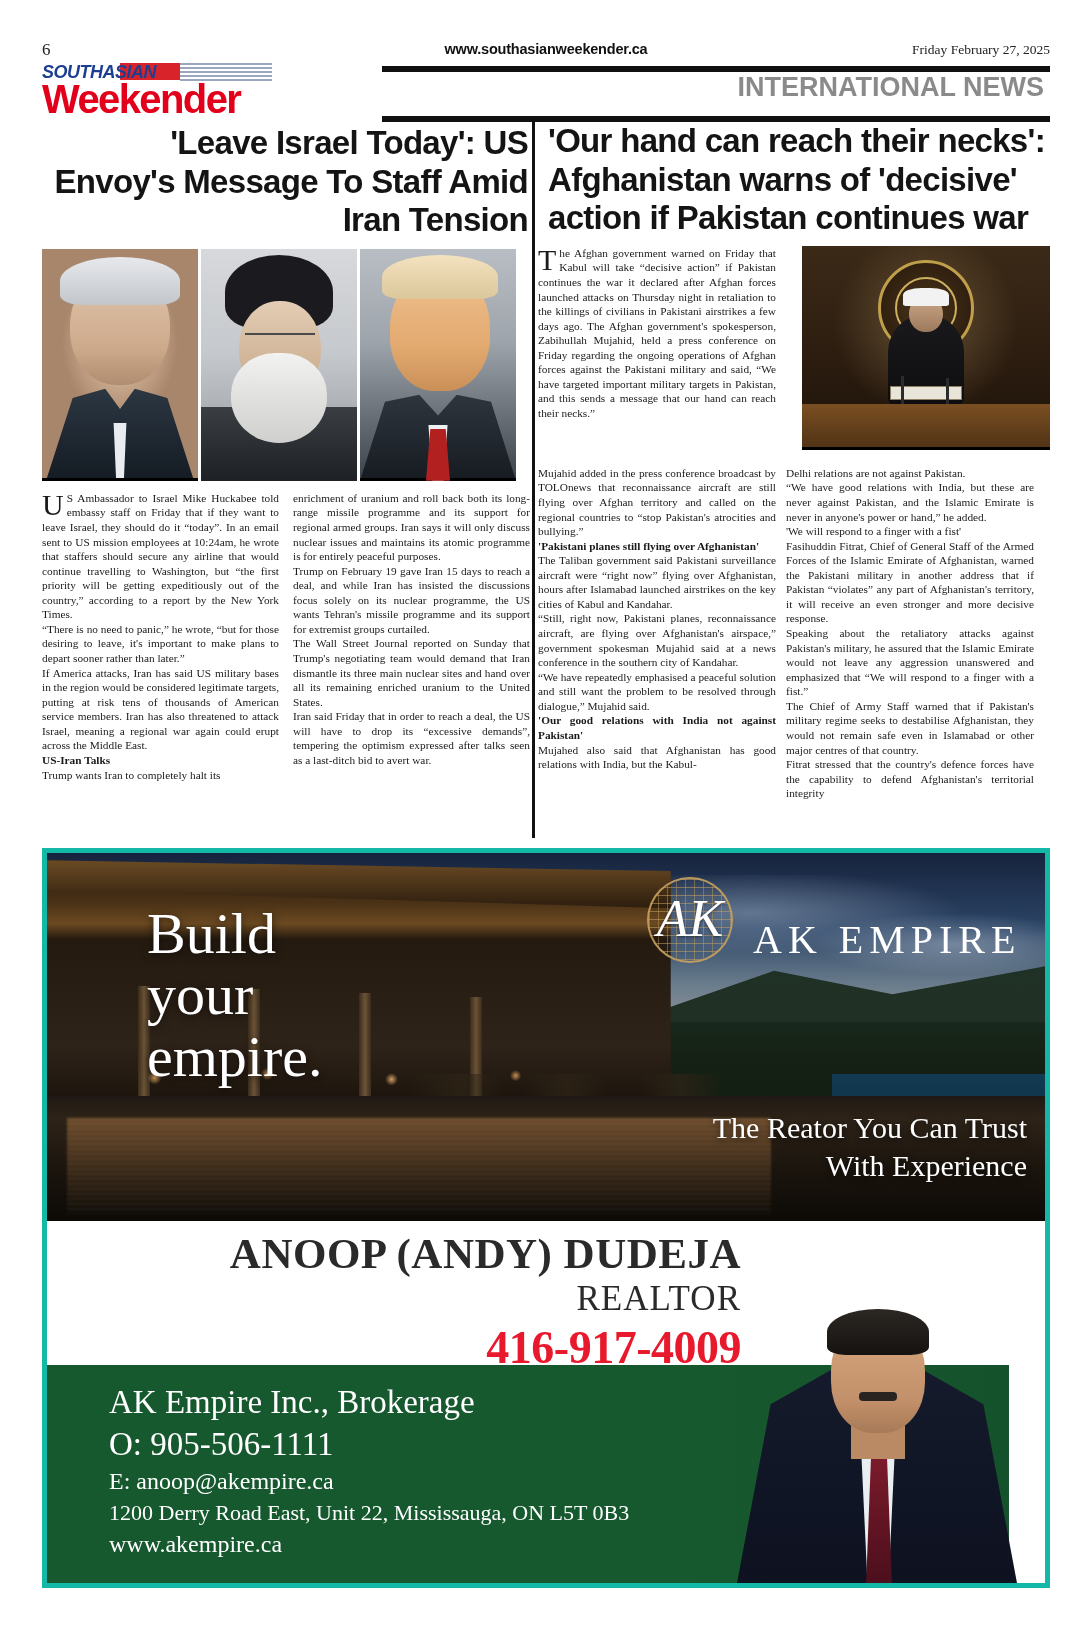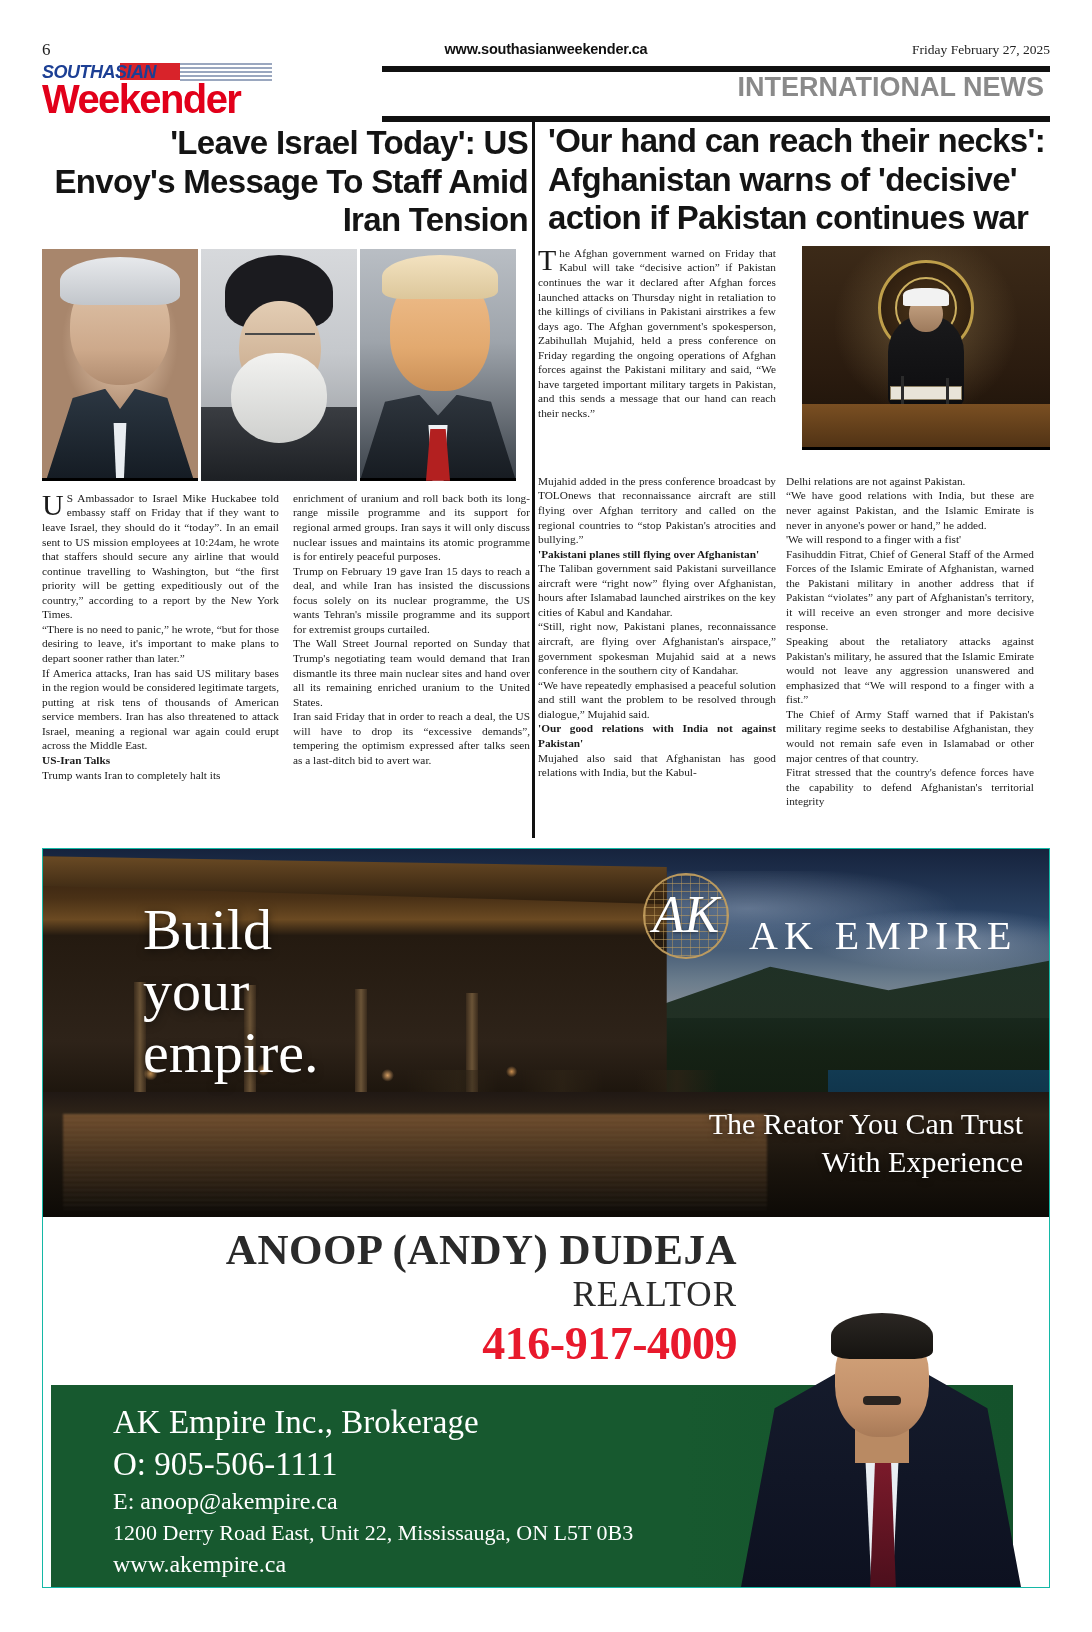--- a/index.html
+++ b/index.html
@@ -381,30 +381,30 @@
   .ra-cap {
     position:absolute; left:0; right:0; bottom:0; height:3px; background:#000;
   }
 
   .ra-col2 {
     width: 248px;
   }
   .ra-bottom {
     display: flex;
     gap: 10px;
-    margin-top: 24px;
+    margin-top: 16px;
   }
 
   
   .ad {
     position: absolute;
     left: 42px; top: 848px;
     width: 1008px;
     height: 740px;
-    border: 1px solid #14b8a6;
+    border: 5px solid #14b8a6;
     overflow: hidden;
     background: #fff;
   }
   .ad-hero {
     position: absolute;
     left: 0; top: 0;
     width: 1006px;
     height: 368px;
     overflow: hidden;
     background:
@@ -566,26 +566,25 @@
     text-align: right;
     font-family: "Liberation Serif", serif;
     font-weight: bold;
     font-size: 46px;
     letter-spacing: -0.5px;
     color: #e8192c;
   }
 
   .ad-green {
     position:absolute;
-    left: 8px; top: 512px;
+    left: 0; top: 512px;
     width: 962px;
     height: 226px;
     background: #1a5c33;
     background: linear-gradient(to right, #17592f 0%, #17592f 66%, #14522b 100%);
-    margin-top: 24px;
   }
   .ad-green-inner {
     position:absolute; left: 62px; top: 16px; width: 600px;
     color: #ffffff;
     font-family: "Liberation Serif", serif;
   }
   .ad-g1 { font-size: 33px; line-height: 1.28; }
   .ad-g2 { font-size: 33px; line-height: 1.28; }
   .ad-g3 { font-size: 24px; line-height: 1.34; }
   .ad-g4 { font-size: 22px; line-height: 1.38; }

